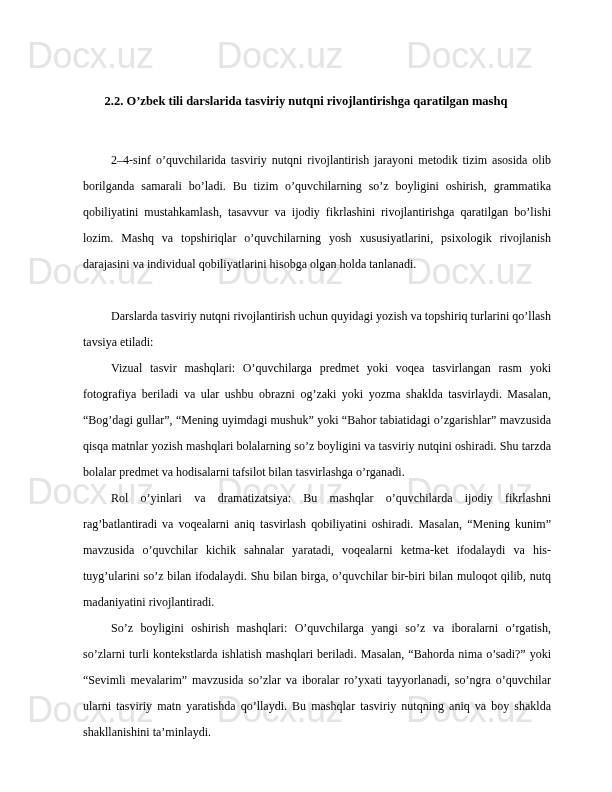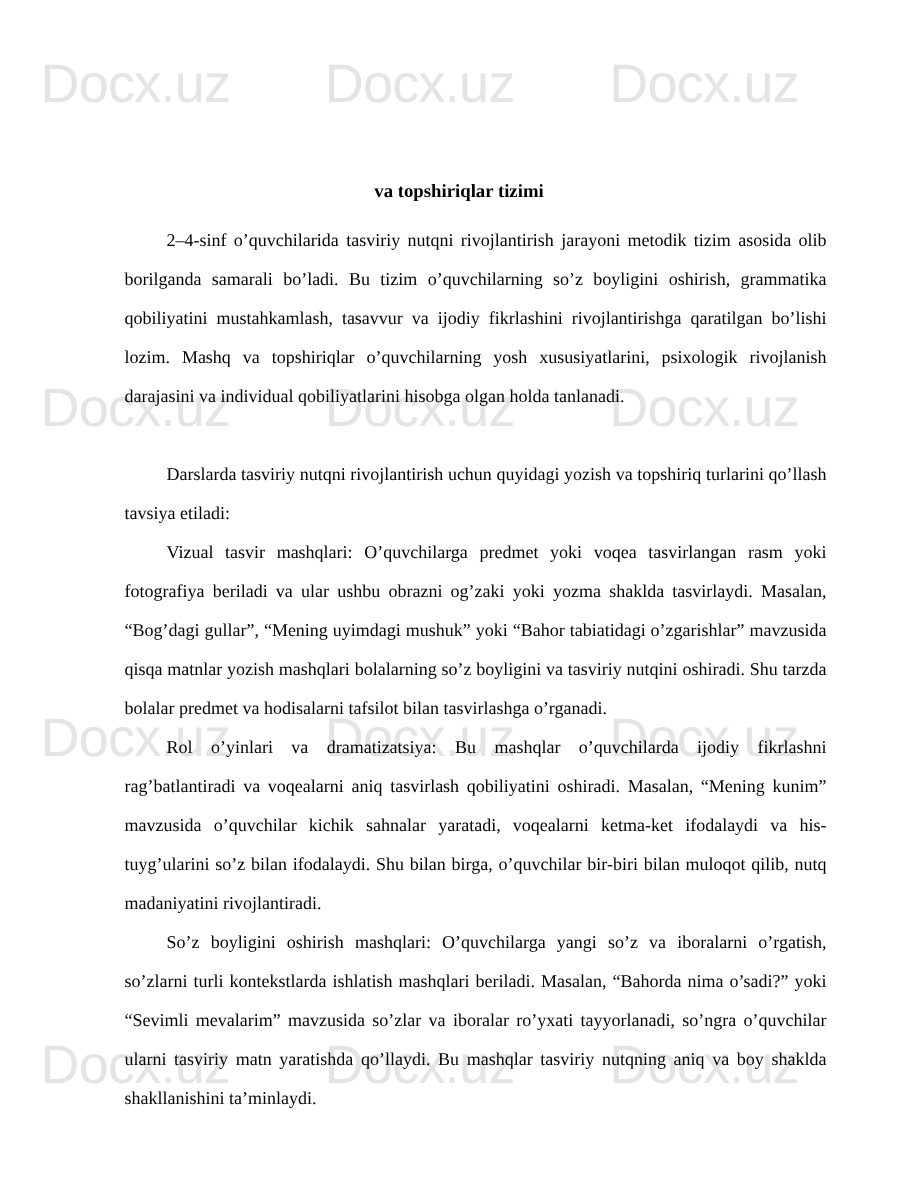--- a/index.html
+++ b/index.html
@@ -133,21 +133,21 @@
       <span class="wm-text">Docx.uz</span>
       <span class="wm-gap"></span>
       <span class="wm-text">Docx.uz</span>
       <span class="wm-gap"></span>
       <span class="wm-text">Docx.uz</span>
     </div>
   </div>
 
   <div class="content">
 
-    <div class="heading l2">va topshiriqlar tizimi</div>
+    <div class="heading l1">2.2. O’zbek tili darslarida tasviriy nutqni rivojlantirishga qaratilgan mashq</div>
 
     <p class="para" style="top:136px;">2–4-sinf o’quvchilarida tasviriy nutqni rivojlantirish jarayoni metodik tizim asosida olib borilganda samarali bo’ladi. Bu tizim o’quvchilarning so’z boyligini oshirish, grammatika qobiliyatini mustahkamlash, tasavvur va ijodiy fikrlashini rivojlantirishga qaratilgan bo’lishi lozim. Mashq va topshiriqlar o’quvchilarning yosh xususiyatlarini, psixologik rivojlanish darajasini va individual qobiliyatlarini hisobga olgan holda tanlanadi.</p>
     <p class="para" style="top:292px;">Darslarda tasviriy nutqni rivojlantirish uchun quyidagi yozish va topshiriq turlarini qo’llash tavsiya etiladi:</p>
     <p class="para" style="top:344px;">Vizual tasvir mashqlari: O’quvchilarga predmet yoki voqea tasvirlangan rasm yoki fotografiya beriladi va ular ushbu obrazni og’zaki yoki yozma shaklda tasvirlaydi. Masalan, “Bog’dagi gullar”, “Mening uyimdagi mushuk” yoki “Bahor tabiatidagi o’zgarishlar” mavzusida qisqa matnlar yozish mashqlari bolalarning so’z boyligini va tasviriy nutqini oshiradi. Shu tarzda bolalar predmet va hodisalarni tafsilot bilan tasvirlashga o’rganadi.</p>
     <p class="para" style="top:474px;">Rol o’yinlari va dramatizatsiya: Bu mashqlar o’quvchilarda ijodiy fikrlashni rag’batlantiradi va voqealarni aniq tasvirlash qobiliyatini oshiradi. Masalan, “Mening kunim” mavzusida o’quvchilar kichik sahnalar yaratadi, voqealarni ketma-ket ifodalaydi va his-tuyg’ularini so’z bilan ifodalaydi. Shu bilan birga, o’quvchilar bir-biri bilan muloqot qilib, nutq madaniyatini rivojlantiradi.</p>
     <p class="para" style="top:604px;">So’z boyligini oshirish mashqlari: O’quvchilarga yangi so’z va iboralarni o’rgatish, so’zlarni turli kontekstlarda ishlatish mashqlari beriladi. Masalan, “Bahorda nima o’sadi?” yoki “Sevimli mevalarim” mavzusida so’zlar va iboralar ro’yxati tayyorlanadi, so’ngra o’quvchilar ularni tasviriy matn yaratishda qo’llaydi. Bu mashqlar tasviriy nutqning aniq va boy shaklda shakllanishini ta’minlaydi.</p>
 
   </div>
 
 </div>

